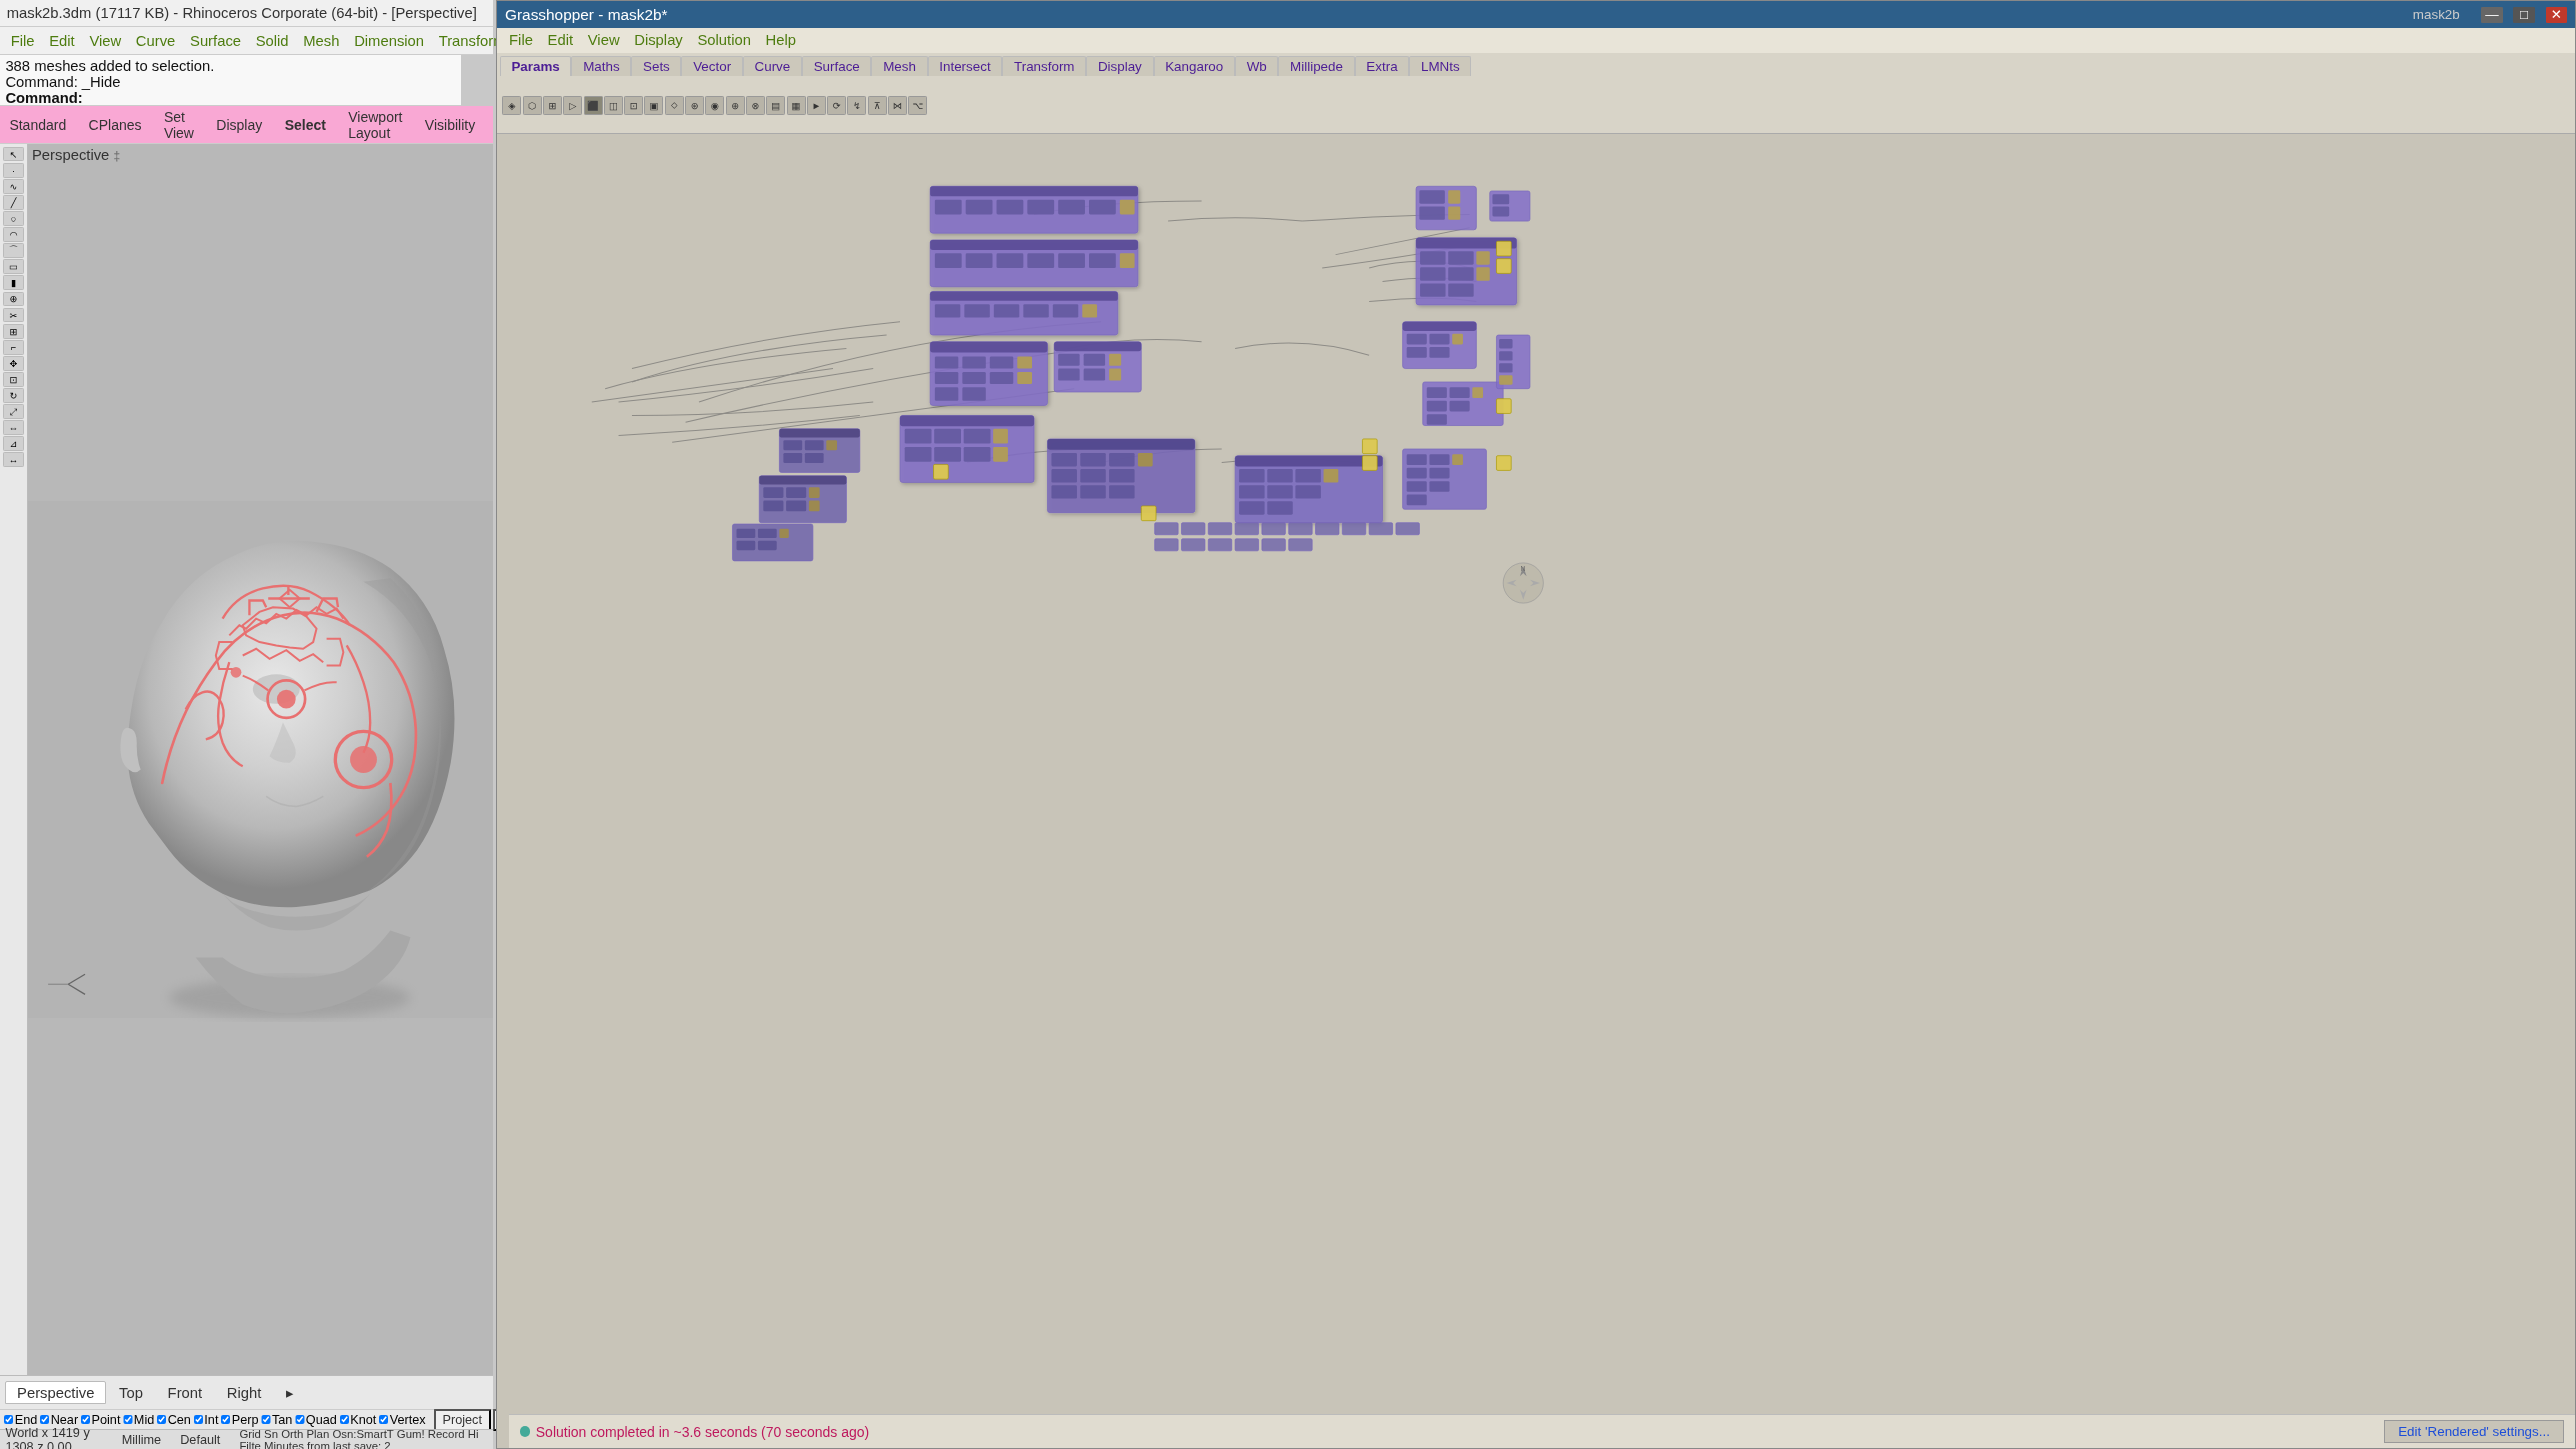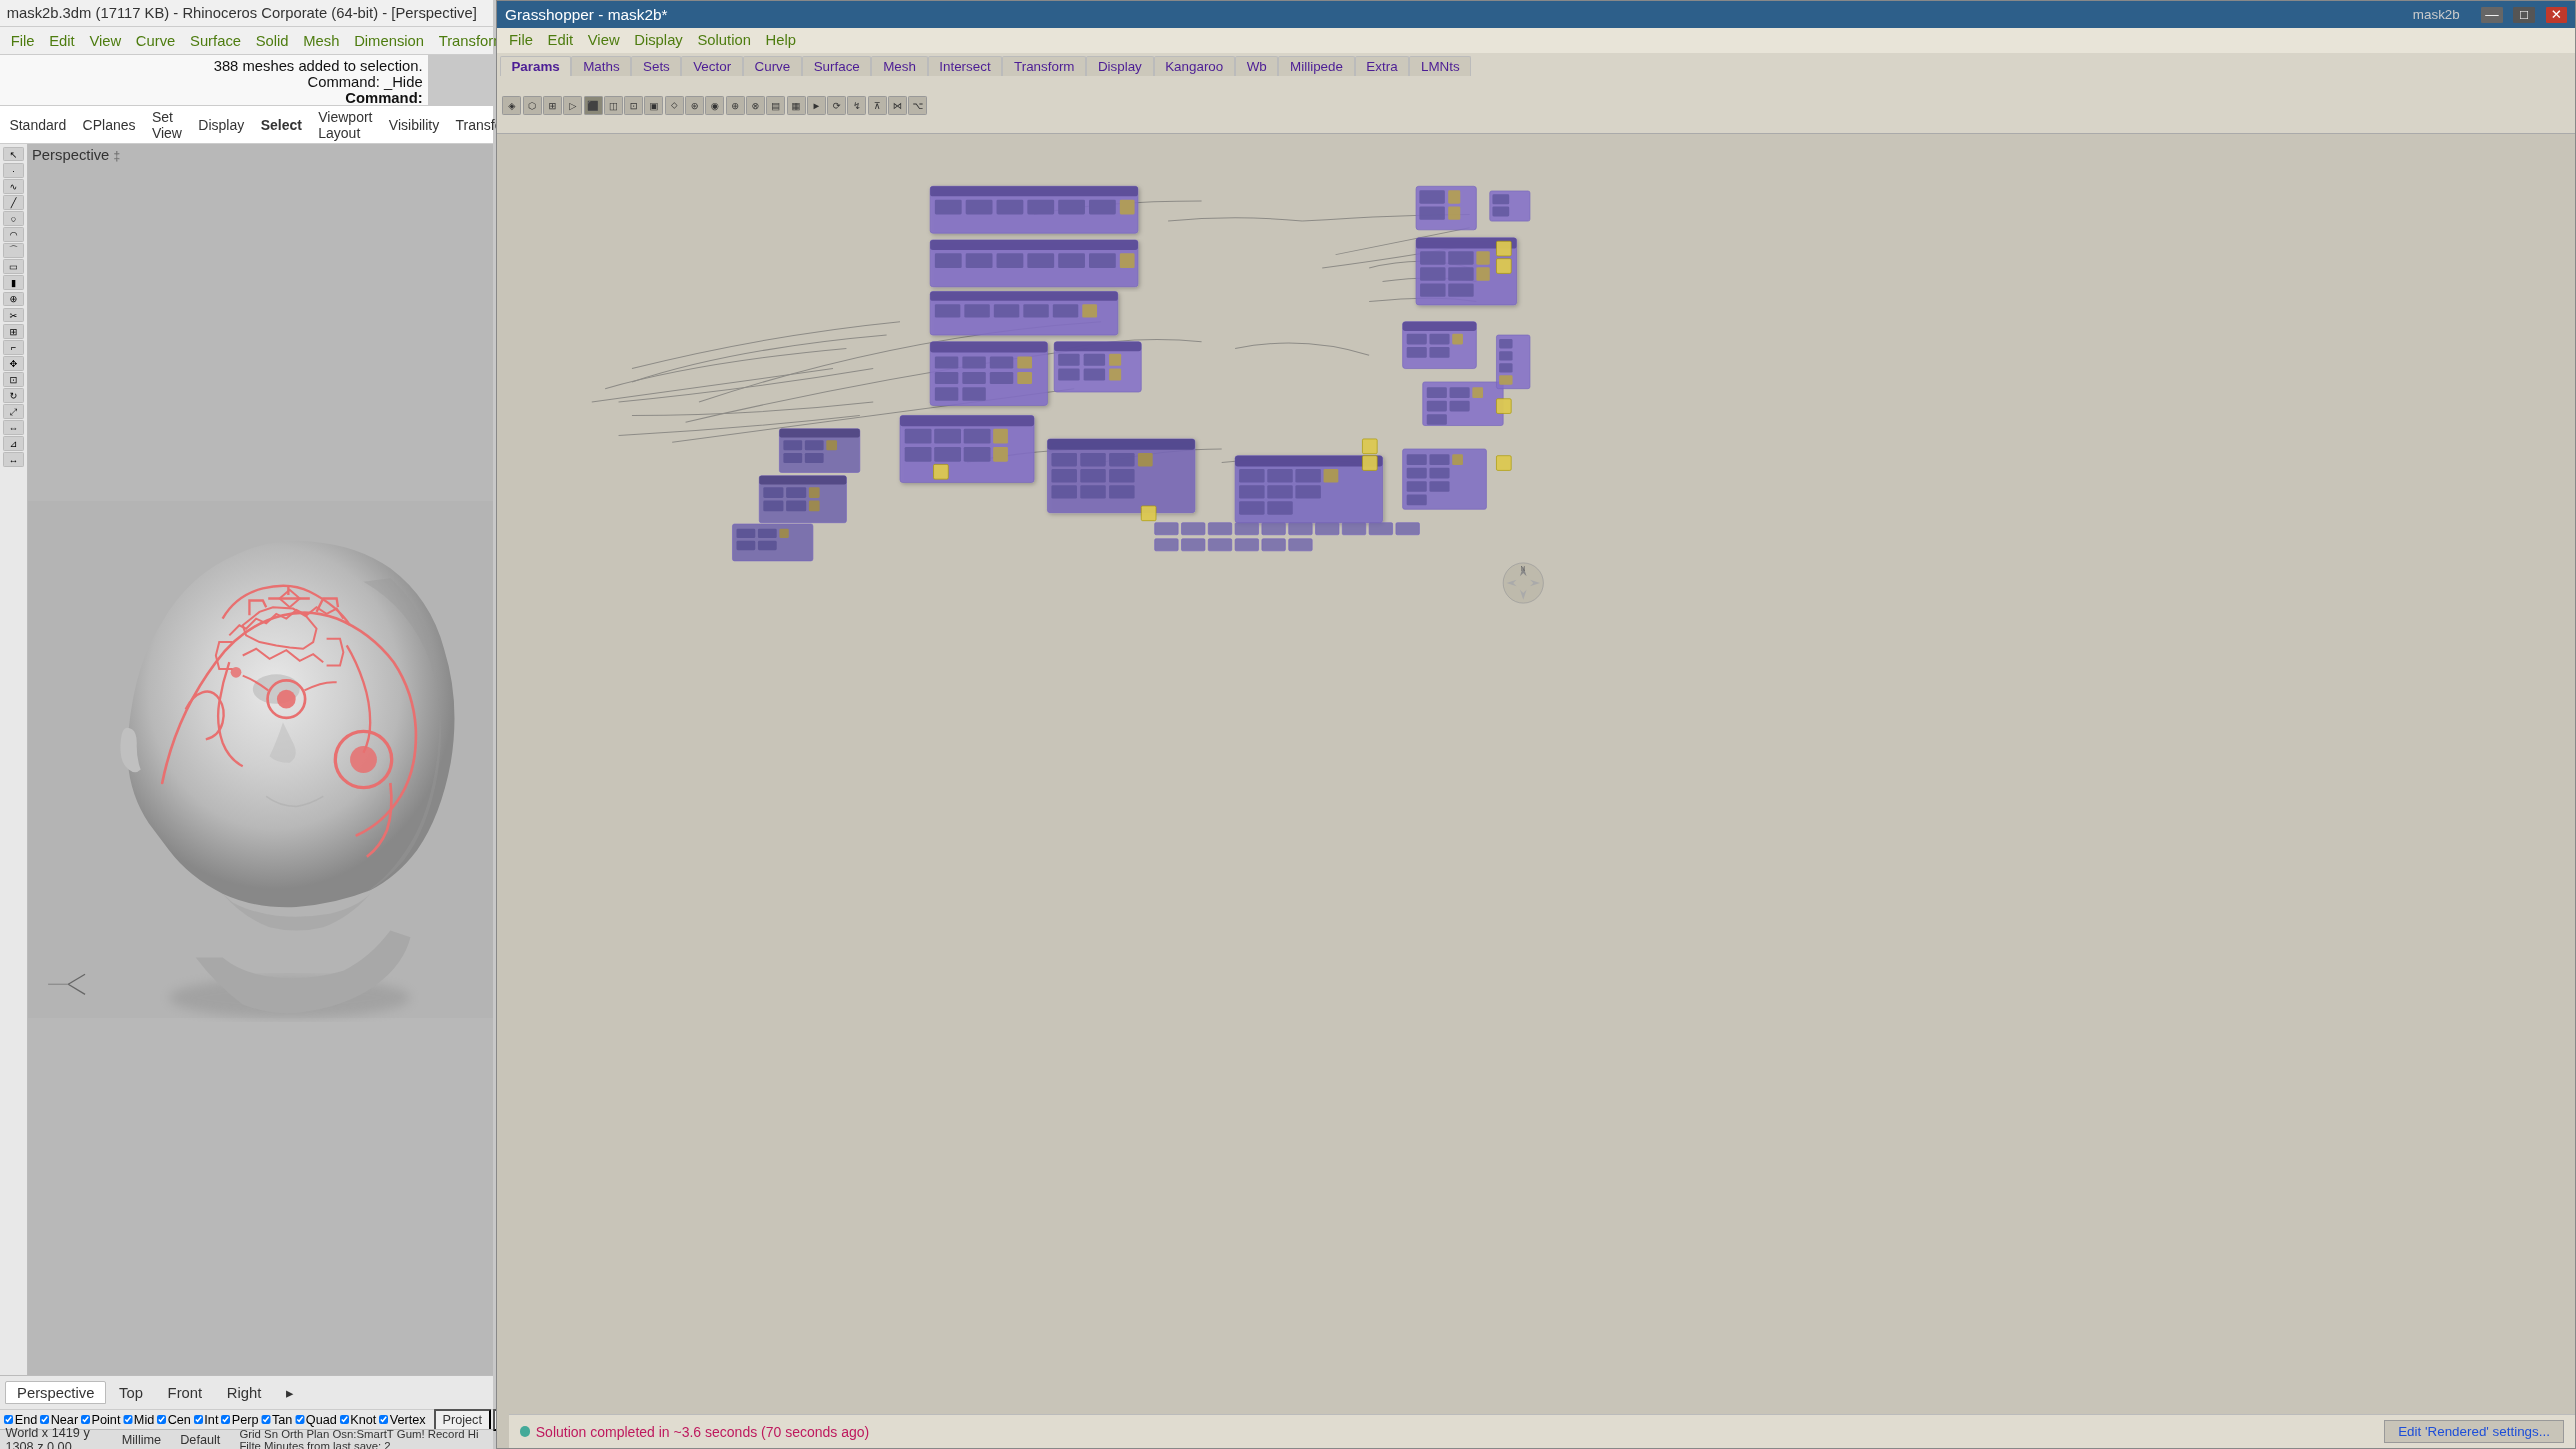--- a/index.html
+++ b/index.html
@@ -20,30 +20,30 @@
       display: flex; align-items: center; gap: 1.3px; padding: 0 4px;
       font-size: 14.8px;
     }
     .menu-item {
       padding: 2.7px 6.7px; cursor: pointer; color: #4d7c0f;
       border-radius: 1.3px;
     }
 
     
     #command-area {
-      position: absolute; top: 55px; left: 0; width: 428px; height: 51px;
+      position: absolute; top: 55px; left: 0; width: 461px; height: 51px;
       background: #f8f8f8; border-bottom: 0.7px solid #ccc;
-      padding: 2.7px 5.4px; font-size: 14.8px; color: #111; text-align: right;
+      padding: 2.7px 5.4px; font-size: 14.8px; color: #111;
     }
 
     
     #toolbar {
       position: absolute; top: 106px; left: 0; width: 493px; height: 38px;
-      background: #ffffff; border-bottom: 0.7px solid #ccc;
-      display: flex; align-items: center; gap: 3px; padding: 0 2.7px;
+      background: #f9a8d4; border-bottom: 0.7px solid #ccc;
+      display: flex; align-items: center; gap: 9px; padding: 0 2.7px;
       font-size: 14px;
     }
     .toolbar-btn {
       padding: 2px 6.7px; cursor: pointer; color: #333; border-radius: 1.3px;
     }
 
     
     #left-panel {
       position: absolute; top: 144px; left: 0; width: 28px; bottom: 40px;
       background: #e8e8e8; border-right: 0.7px solid #bbb;

